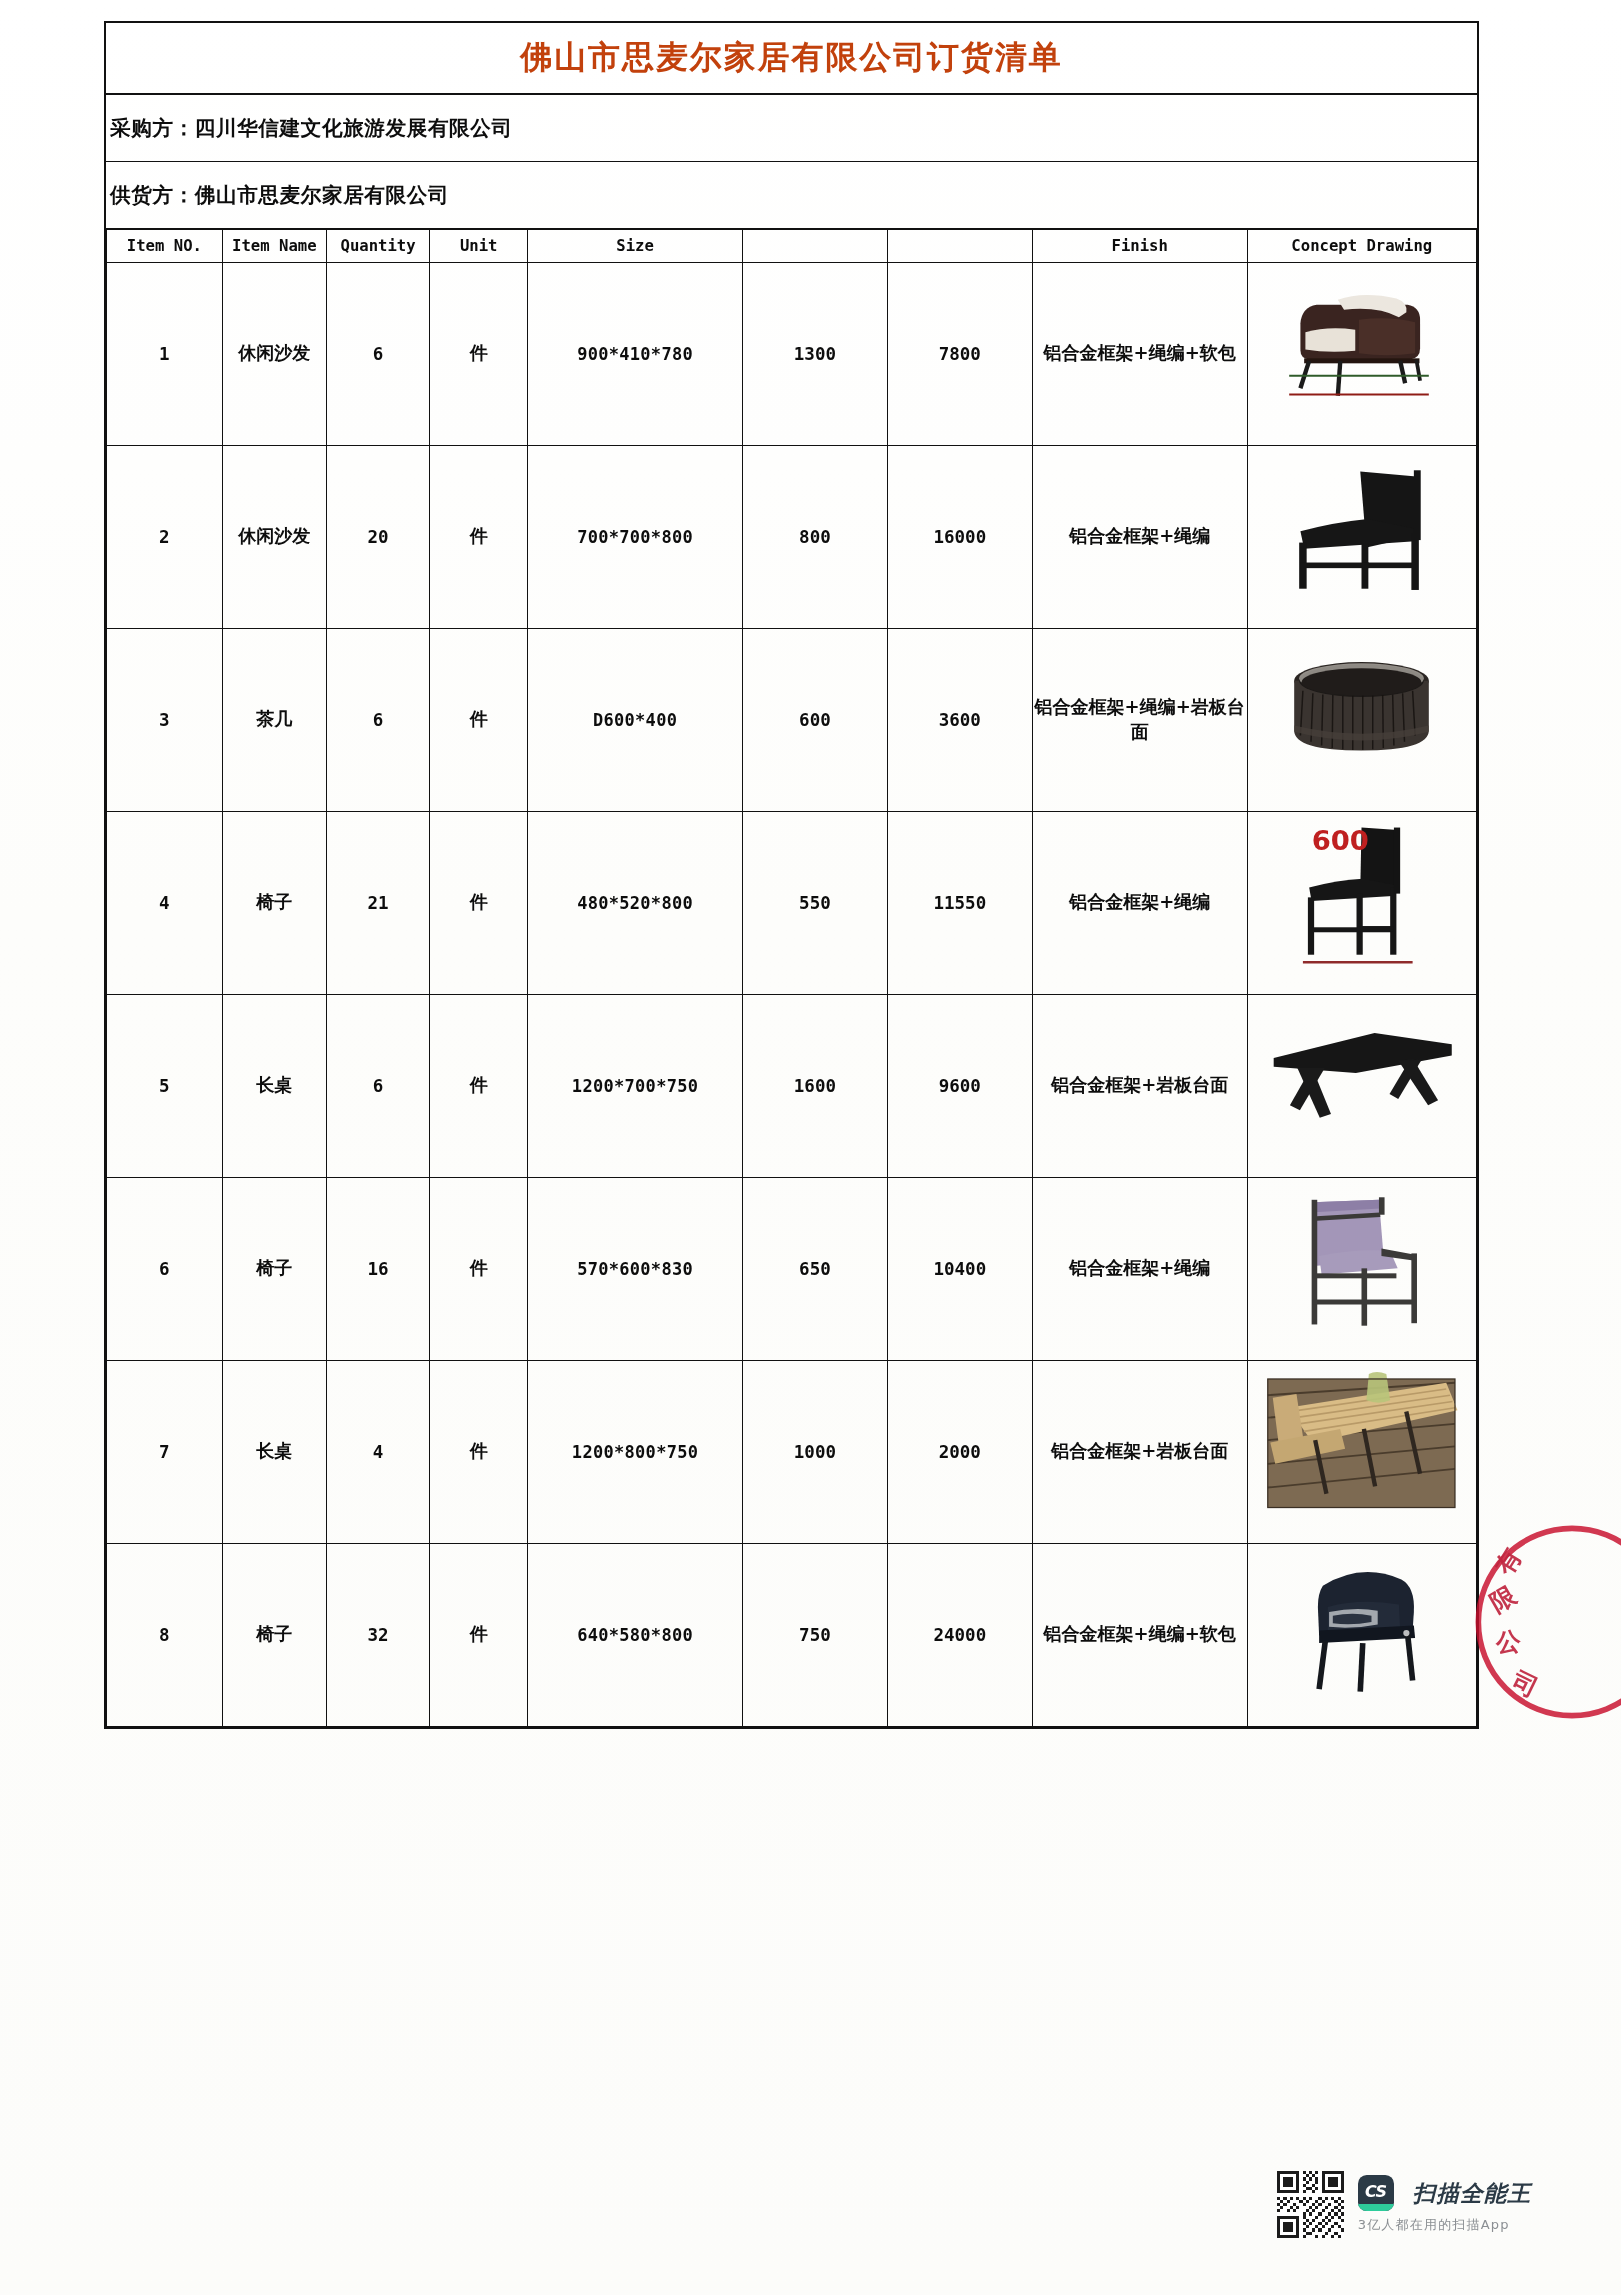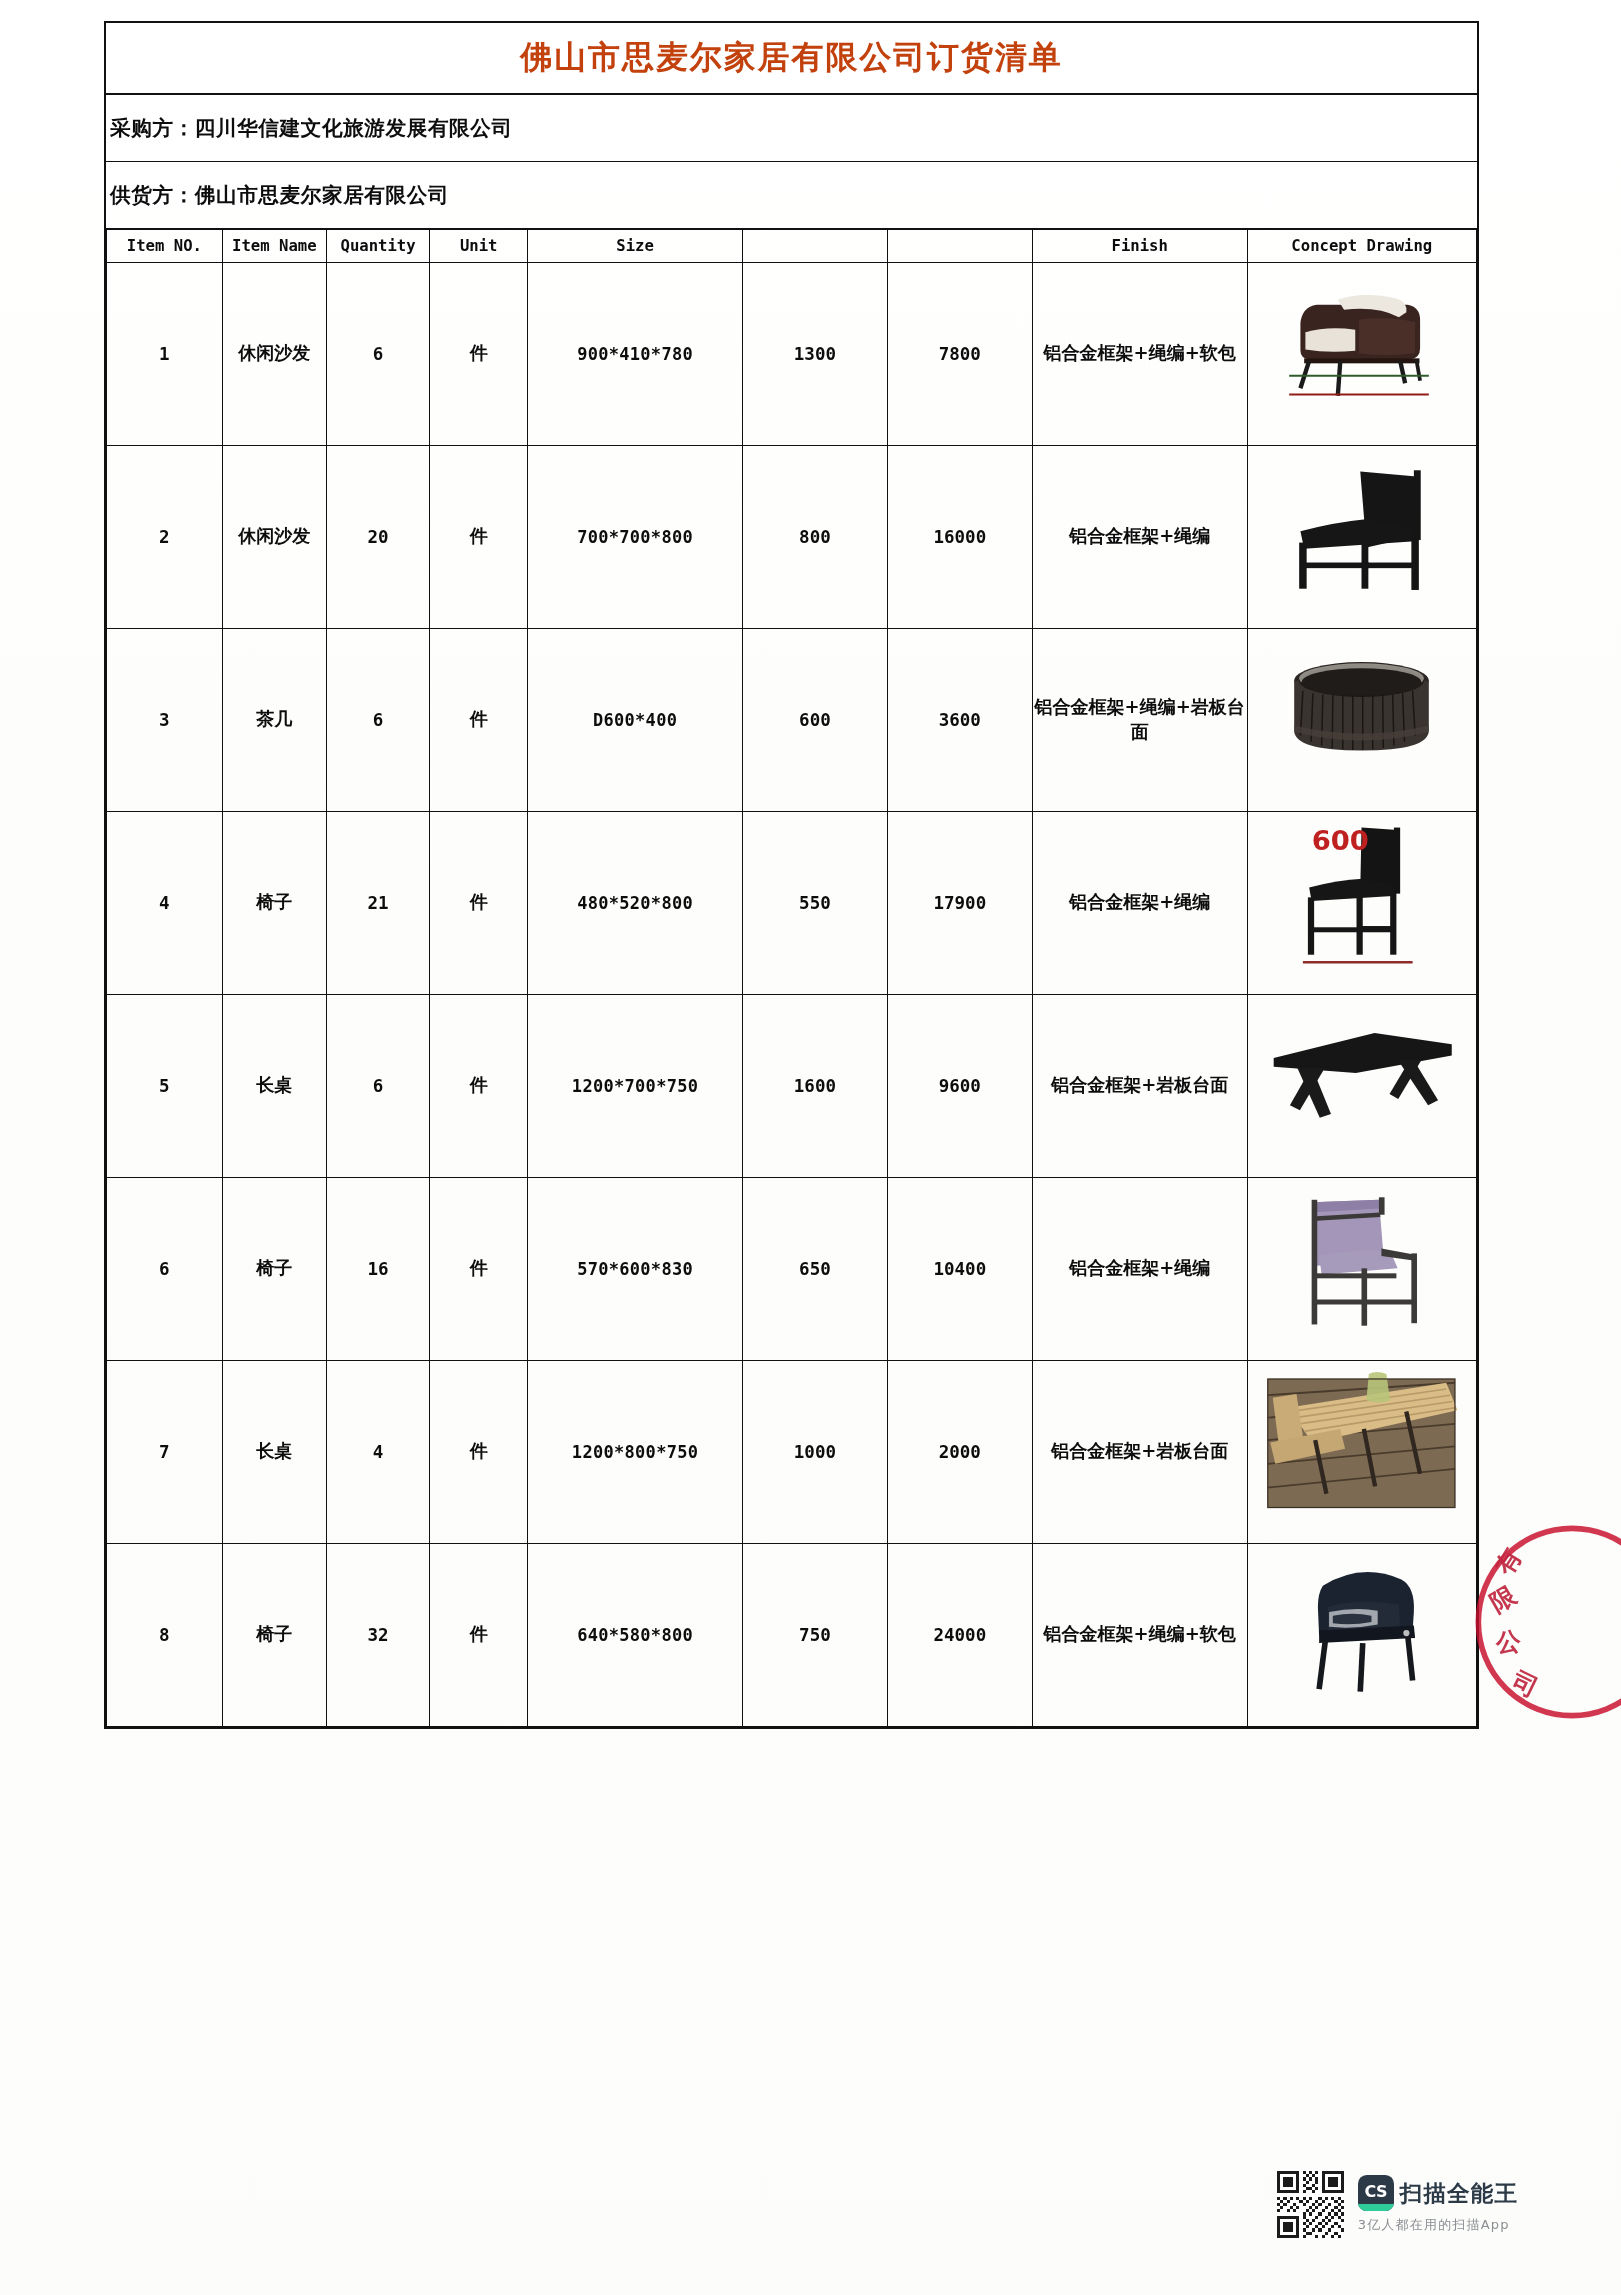--- a/index.html
+++ b/index.html
@@ -160,21 +160,21 @@
     display: flex;
     align-items: center;
     gap: 13.7px;
   }
   .qr {
     width: 67px;
     height: 67px;
     image-rendering: pixelated;
   }
   .cs-block { display: flex; flex-direction: column; gap: 5px; }
-  .cs-line1 { display: flex; align-items: center; gap: 6px; }
+  .cs-line1 { display: flex; align-items: center; gap: 19px; font-style: italic; }
   .cs-badge {
     width: 36px; height: 36px;
     border-radius: 8.7px;
     background: #2b3a46;
     position: relative;
     overflow: hidden;
     display: flex; align-items: center; justify-content: center;
   }
   .cs-badge .cs-text {
     color: #fff;
@@ -343,21 +343,21 @@
         </td>
       </tr>
 
       <tr>
         <td class="cell-num">4</td>
         <td class="cell-cn">椅子</td>
         <td class="cell-num">21</td>
         <td class="cell-cn">件</td>
         <td class="cell-size">480*520*800</td>
         <td class="cell-num">550</td>
-        <td class="cell-num">17900</td>
+        <td class="cell-num">11550</td>
         <td class="cell-cn">铝合金框架+绳编</td>
         <td class="img-cell">
           <div class="art">
             <svg width="187" height="156" viewBox="0 0 300 250">
               <path d="M150 20 L208 24 L202 116 L148 120 Z" fill="#141414"></path>
               <path d="M66 116 Q112 104 152 102 L204 112 L200 130 L70 138 Z" fill="#161616"></path>
               <rect x="64" y="132" width="10" height="92" fill="#161616"></rect>
               <rect x="142" y="126" width="10" height="98" fill="#161616"></rect>
               <rect x="196" y="116" width="10" height="108" fill="#161616"></rect>
               <rect x="66" y="180" width="134" height="8" fill="#161616"></rect>

